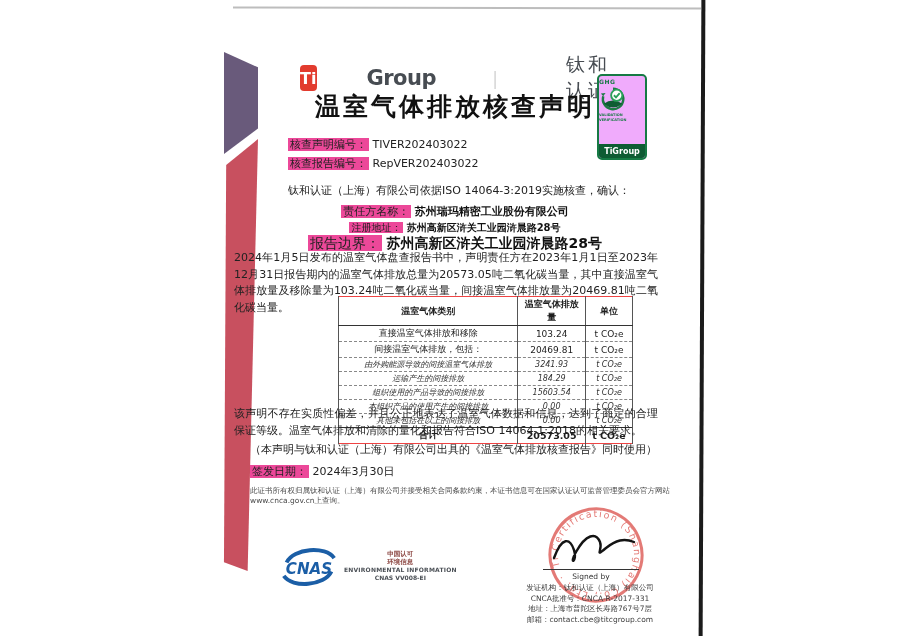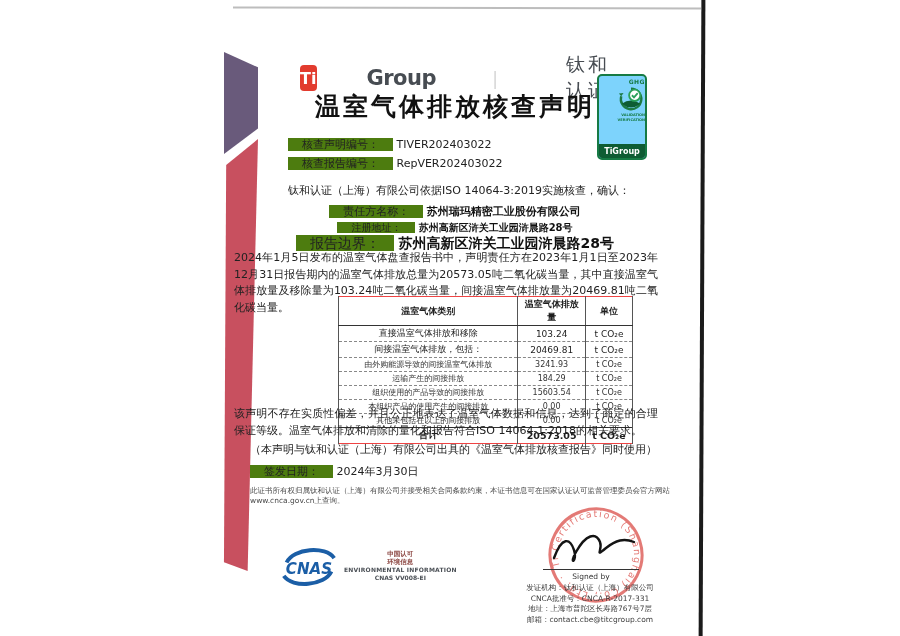--- a/index.html
+++ b/index.html
@@ -23,47 +23,47 @@
   .ti-box{width:26px;height:26px;border-radius:4px;background:#e23b2e;color:#fff;
     font-weight:bold;font-size:16px;display:flex;align-items:center;justify-content:center;}
   .brand-group{font-size:21px;font-weight:bold;color:#474c52;margin-left:2px;letter-spacing:-.5px;}
   .brand-divider{font-size:18px;color:#b9b9b9;margin:0 8px;font-weight:300;}
   .brand-cn{font-size:19px;font-weight:400;color:#474c52;letter-spacing:3px;text-align:right;}
   
   .title{left:260px;top:90px;width:390px;text-align:center;font-size:25px;font-weight:bold;
     letter-spacing:3px;color:#111;}
   
   .ghg-badge{left:597px;top:74px;width:46px;height:82px;border:2px solid #167a44;border-radius:5px;
-    background:#7dd3fc;display:flex;flex-direction:column;align-items:flex-end;overflow:hidden;}
+    background:#f0abfc;display:flex;flex-direction:column;align-items:flex-start;overflow:hidden;}
   .ghg-top{font-size:6px;font-weight:bold;color:#167a44;margin-top:2px;letter-spacing:.5px;}
   .ghg-small{font-size:3.5px;font-weight:bold;color:#167a44;line-height:4.5px;text-align:center;}
   .ghg-bar{margin-top:auto;width:100%;height:14px;background:#0e5c33;color:#fff;font-size:8px;
     font-weight:bold;display:flex;align-items:center;justify-content:center;}
   
   .meta-line{left:288px;font-size:11px;color:#222;}
-  .lbl{background:#4d7c0f;padding:0 14px;text-align:center;}
+  .lbl{background:#ec4899;padding:0 2px;text-align:center;}
   .meta-1{top:137px;} .meta-2{top:156px;}
   .intro{left:288px;top:183px;font-size:11px;color:#222;}
   
   .party{left:290px;width:330px;text-align:center;color:#222;}
   .party-1{top:204px;font-size:11px;} .party-2{top:221px;font-size:10px;} .party-3{top:235px;font-size:14px;}
   .party b{color:#111;}
   
   .para{left:234px;width:424px;font-size:11px;line-height:16.5px;text-align:justify;color:#222;}
   .summary{top:250px;} .conclusion{top:406px;}
   .note{left:250px;top:442px;font-size:11px;color:#222;}
   .issue{left:250px;top:464px;font-size:11px;color:#222;}
   .fine-print{left:250px;top:486px;width:424px;font-size:7.5px;line-height:10px;color:#4a4a4a;}
   
   .em-table{left:338px;top:296px;width:295px;border-collapse:collapse;border:1px solid #ef4444;}
   .em-table th,.em-table td{border-left:1px solid #555;border-right:1px solid #555;
     padding:1px 2px;text-align:center;color:#1d1d1d;}
   .em-table th{font-size:9px;height:14px;border-bottom:1px solid #333;}
   .em-table td{font-size:9px;height:11px;border-top:1px dashed #888;}
-  .em-table tr.sub td{font-size:8px;color:#333;}
+  .em-table tr.sub td{font-size:8px;font-style:italic;color:#333;}
   .em-table tr.total td{font-weight:bold;font-size:9.5px;border-top:1px solid #333;}
   .col-cat{width:61%;} .col-val{width:23%;} .col-unit{width:16%;}
   
   .cnas-block{left:281px;top:546px;display:flex;align-items:flex-start;}
   .cnas-text{margin-left:7px;margin-top:4px;text-align:center;}
   .cnas-l1{font-size:6.5px;color:#8b4540;font-weight:bold;line-height:8px;}
   .cnas-l2{font-size:6.5px;color:#8b4540;font-weight:bold;line-height:8px;}
   .cnas-l3{font-size:6px;color:#4a4f55;font-weight:bold;line-height:8px;letter-spacing:.2px;}
   .cnas-l4{font-size:6px;color:#4a4f55;font-weight:bold;line-height:8px;}
   

